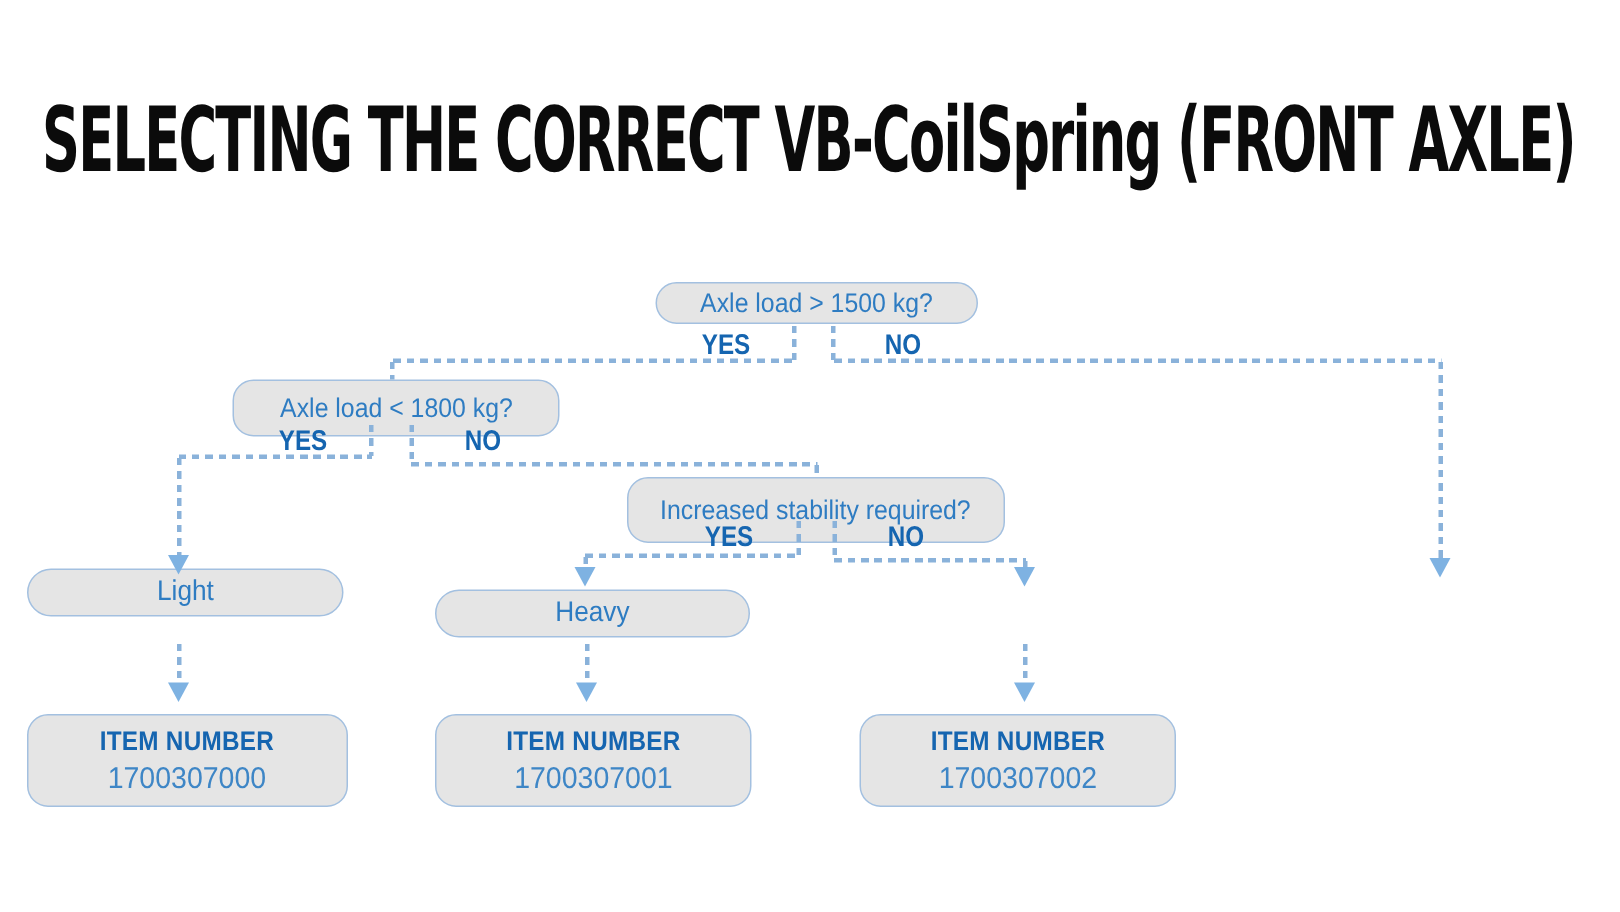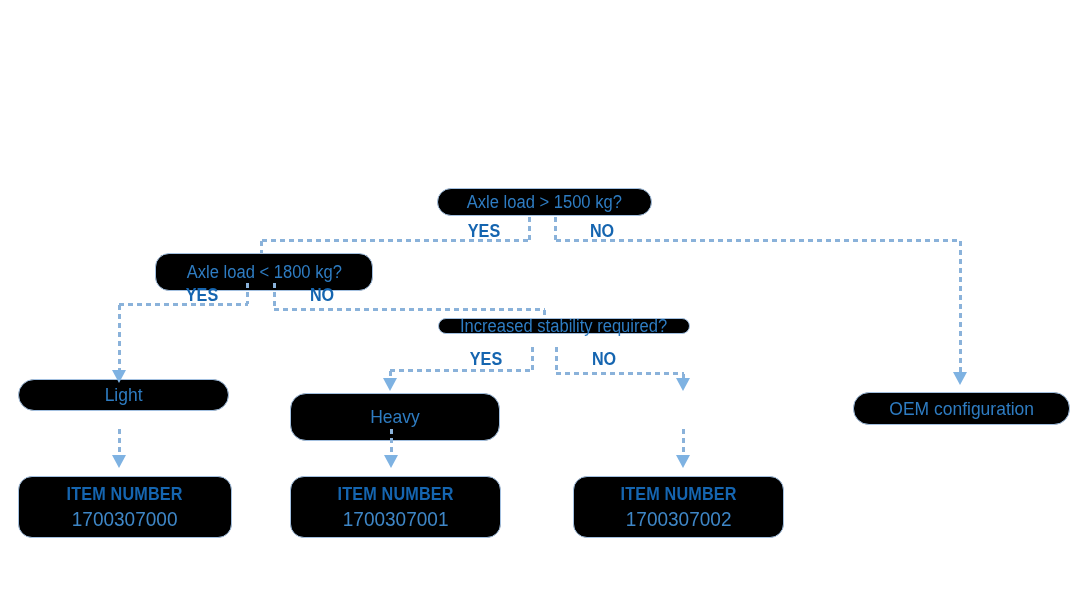--- a/index.html
+++ b/index.html
@@ -19,21 +19,21 @@
   
   .title-wrap{position:absolute;left:28px;top:63px;width:1022px;height:62px;overflow:visible;}
   .title-text{
     display:inline-block;white-space:nowrap;transform-origin:left center;
     font-family:"DejaVu Sans","Liberation Sans",sans-serif;
     font-weight:800;font-size:60px;line-height:62px;letter-spacing:-2px;
     color:var(--c-title);
   }
   
   .node{
-    position:absolute;box-sizing:border-box;background:#000000;
+    position:absolute;box-sizing:border-box;background:#e5e5e5;
     border:1.5px solid var(--c-border);
     display:flex;align-items:center;justify-content:center;text-align:right;
   }
   .dbox{border-radius:14px;}
   .rbox{border-radius:16px;}
   .ibox{border-radius:14px;flex-direction:column;gap:3px;}
   .qtext{
     font-size:18px;color:var(--c-question);white-space:nowrap;
     transform:scaleX(0.92);
   }
@@ -67,47 +67,47 @@
     position:absolute;width:0;height:0;
     border-left:7px solid transparent;border-right:7px solid transparent;
     border-top:13px solid var(--c-arrow);
   }
 </style>
 </head>
 <body>
 
 <div class="stage">
 
+  <div class="title-wrap">
+    <span class="title-text fit-x" style="transform: scaleX(0.585338);">SELECTING THE CORRECT VB-CoilSpring (FRONT AXLE)</span>
+  </div>
 
   <div class="node dbox" style="left:437px;top:188px;width:215px;height:28px">
     <span class="qtext">Axle load &gt; 1500 kg?</span>
   </div>
   <div class="yn" style="left:439px;top:220px">YES</div>
   <div class="yn" style="left:557px;top:220px">NO</div>
 
   <div class="node dbox" style="left:155px;top:253px;width:218px;height:38px">
     <span class="qtext">Axle load &lt; 1800 kg?</span>
   </div>
   <div class="yn" style="left:157px;top:284px">YES</div>
   <div class="yn" style="left:277px;top:284px">NO</div>
 
-  <div class="node dbox" style="left:438px;top:318px;width:252px;height:16px">
+  <div class="node dbox" style="left:418px;top:318px;width:252px;height:44px">
     <span class="qtext">Increased stability required?</span>
   </div>
   <div class="yn" style="left:441px;top:348px">YES</div>
   <div class="yn" style="left:559px;top:348px">NO</div>
 
   <div class="node rbox" style="left:18px;top:379px;width:211px;height:32px">
     <span class="rtext">Light</span>
   </div>
-  <div class="node rbox" style="left:290px;top:393px;width:210px;height:48px">
+  <div class="node rbox" style="left:290px;top:393px;width:210px;height:32px">
     <span class="rtext">Heavy</span>
-  </div>
-  <div class="node rbox" style="left:853px;top:392px;width:217px;height:33px">
-    <span class="rtext">OEM configuration</span>
   </div>
 
   <div class="node ibox" style="left:18px;top:476px;width:214px;height:62px">
     <span class="iheading">ITEM NUMBER</span>
     <span class="inumber">1700307000</span>
   </div>
   <div class="node ibox" style="left:290px;top:476px;width:211px;height:62px">
     <span class="iheading">ITEM NUMBER</span>
     <span class="inumber">1700307001</span>
   </div>

